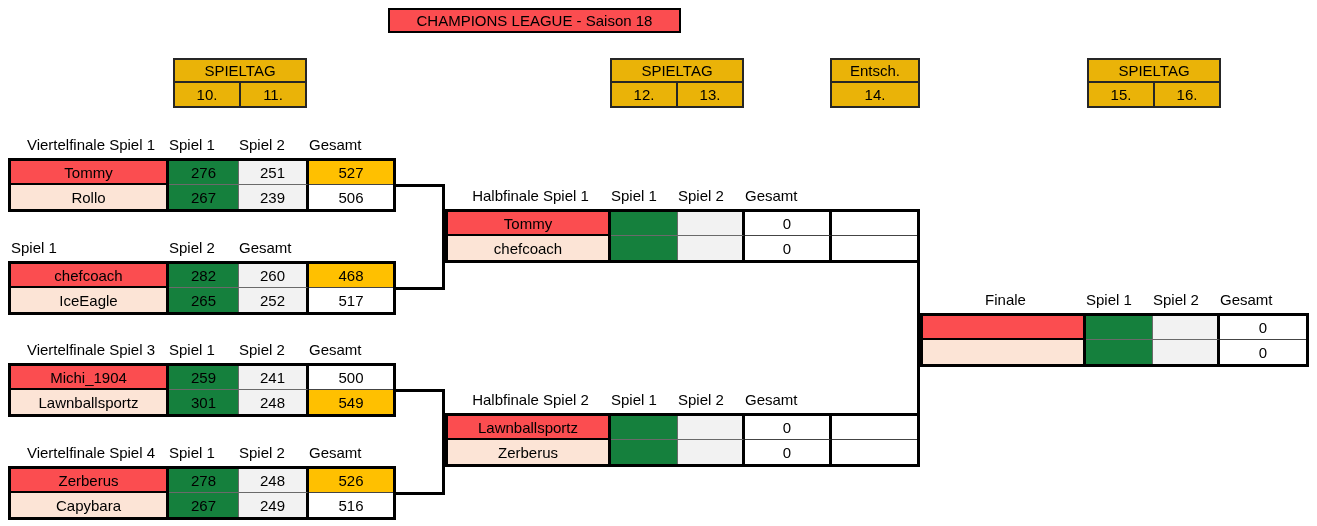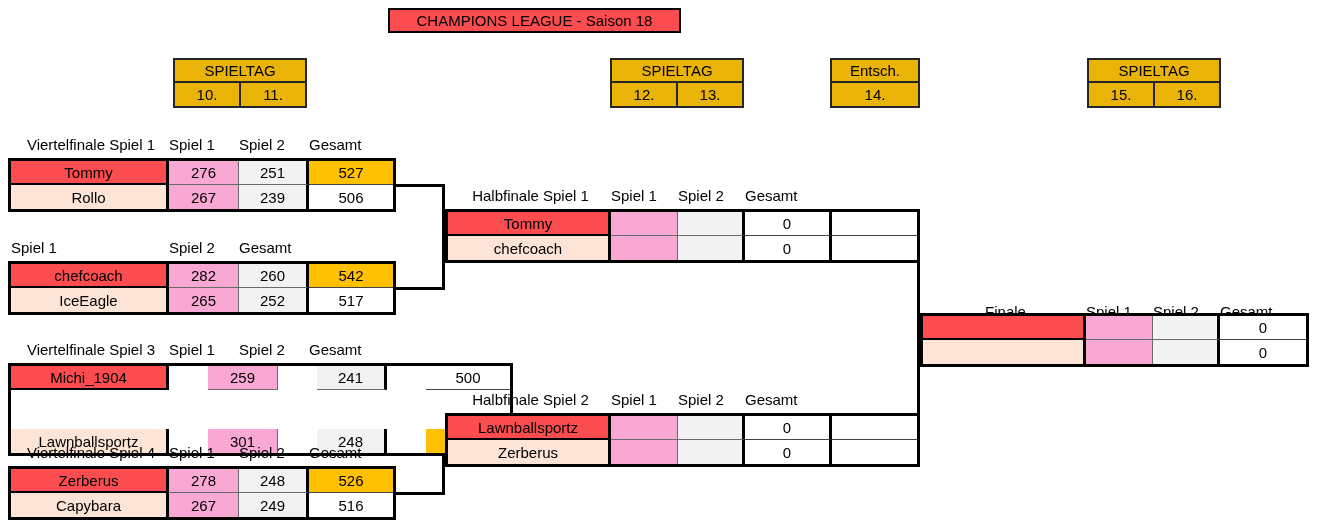--- a/index.html
+++ b/index.html
@@ -24,21 +24,21 @@
   .caption .seg{text-align:left;}
   .caption .seg.name{text-align:center;padding-left:2px;}
 
   
   .btable{display:grid;grid-auto-rows:24px;border:3px solid #000;background:#fff;}
   .btable .cell{display:flex;align-items:center;justify-content:center;box-sizing:border-box;overflow:hidden;}
   .cols-qf{grid-template-columns:158px 70px 70px 84px;}
   .cols-hf{grid-template-columns:163px 67px 67px 87px 85px;}
   .cols-fin{grid-template-columns:163px 67px 67px 86px;}
   .c-name{border-right:3px solid #000;}
-  .c-s1{border-right:1px solid #6a6a6a;background:#f9a8d4;}
+  .c-s1{border-right:1px solid #6a6a6a;background:#15803d;}
   .c-s2{border-right:3px solid #000;background:#f2f2f2;}
   .c-ges{background:#fff;}
   .c-ges.bdr-r3{border-right:3px solid #000;}
   .rowA.c-name{border-bottom:2px solid #000;}
   .rowA.c-s1,.rowA.c-s2{border-bottom:1px solid #6a6a6a;}
   .rowA.c-ges,.rowA.c-extra{border-bottom:1px solid #444;}
   .bg-red{background:#fb4d50;}
   .bg-peach{background:#fce4d6;}
   .gold{background:#ffc000;}
 
@@ -109,34 +109,34 @@
 
   <div class="abs caption cols-qf" style="left:11px;top:236px;">
     <div class="seg">Spiel 1</div>
     <div class="seg">Spiel 2</div>
     <div class="seg">Gesamt</div>
   </div>
   <div class="abs btable cols-qf" style="left:8px;top:261px;">
     <div class="cell c-name rowA bg-red">chefcoach</div>
     <div class="cell c-s1 rowA">282</div>
     <div class="cell c-s2 rowA">260</div>
-    <div class="cell c-ges rowA gold">542</div>
+    <div class="cell c-ges rowA gold">468</div>
     <div class="cell c-name bg-peach">IceEagle</div>
     <div class="cell c-s1">265</div>
     <div class="cell c-s2">252</div>
     <div class="cell c-ges">517</div>
   </div>
 
   <div class="abs caption cols-qf" style="left:11px;top:338px;">
     <div class="seg name">Viertelfinale Spiel 3</div>
     <div class="seg">Spiel 1</div>
     <div class="seg">Spiel 2</div>
     <div class="seg">Gesamt</div>
   </div>
-  <div class="abs btable cols-qf" style="left:8px;top:363px;gap:39px;">
+  <div class="abs btable cols-qf" style="left:8px;top:363px;">
     <div class="cell c-name rowA bg-red">Michi_1904</div>
     <div class="cell c-s1 rowA">259</div>
     <div class="cell c-s2 rowA">241</div>
     <div class="cell c-ges rowA">500</div>
     <div class="cell c-name bg-peach">Lawnballsportz</div>
     <div class="cell c-s1">301</div>
     <div class="cell c-s2">248</div>
     <div class="cell c-ges gold">549</div>
   </div>
 
@@ -190,21 +190,21 @@
     <div class="cell c-s2 rowA"></div>
     <div class="cell c-ges bdr-r3 rowA">0</div>
     <div class="cell c-extra rowA"></div>
     <div class="cell c-name bg-peach">Zerberus</div>
     <div class="cell c-s1"></div>
     <div class="cell c-s2"></div>
     <div class="cell c-ges bdr-r3">0</div>
     <div class="cell c-extra"></div>
   </div>
 
-  <div class="abs caption cols-fin" style="left:923px;top:300px;">
+  <div class="abs caption cols-fin" style="left:923px;top:288px;">
     <div class="seg name">Finale</div>
     <div class="seg">Spiel 1</div>
     <div class="seg">Spiel 2</div>
     <div class="seg">Gesamt</div>
   </div>
   <div class="abs btable cols-fin" style="left:920px;top:313px;">
     <div class="cell c-name rowA bg-red"></div>
     <div class="cell c-s1 rowA"></div>
     <div class="cell c-s2 rowA"></div>
     <div class="cell c-ges rowA">0</div>

